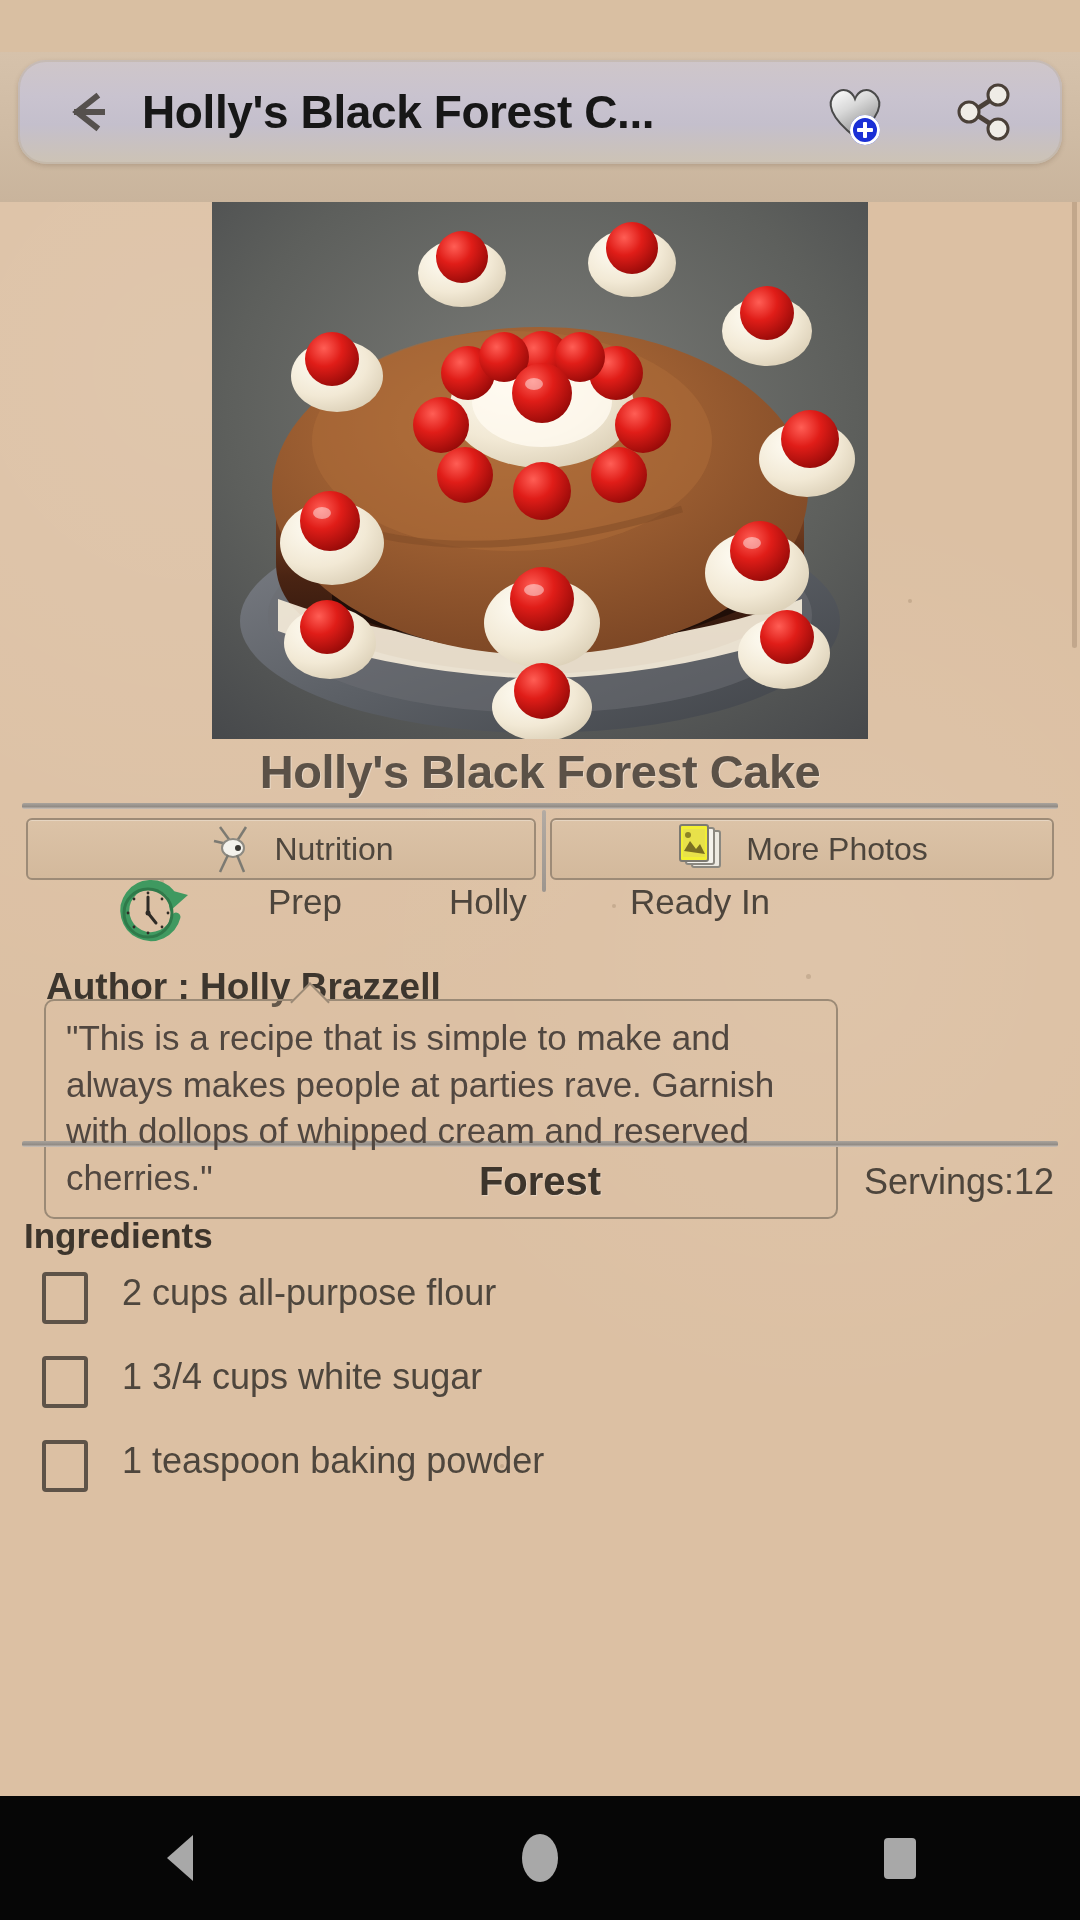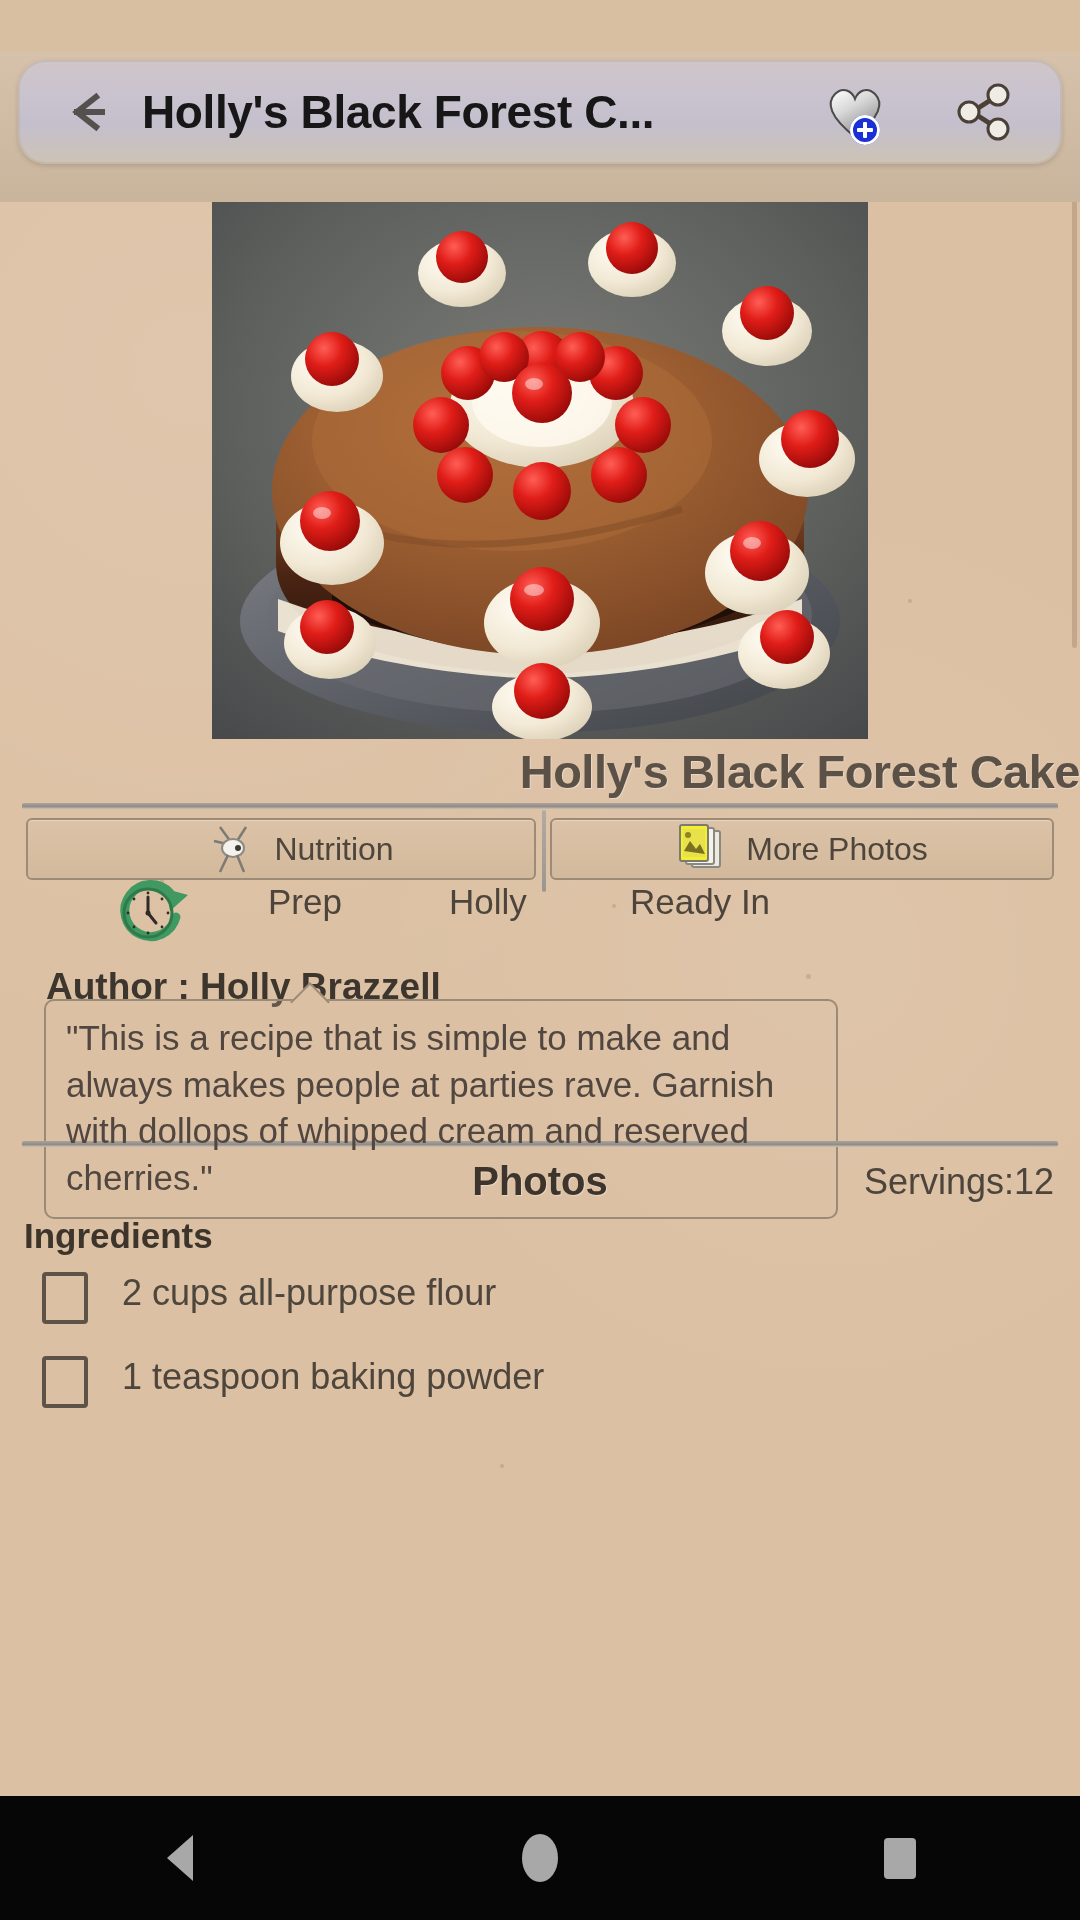--- a/index.html
+++ b/index.html
@@ -210,21 +210,21 @@
   #hero-img {
     width: 100%; height: 100%;
     display: block;
     border: 0;
   }
 
   #recipe-title {
     position: absolute;
     left: 0; top: 570px;
     width: 1080px;
-    text-align: right;
+    text-align: center;
     font-size: 47px;
     font-weight: bold;
     color: #5b5147;
     text-shadow: 1px 1px 0 rgba(255,255,255,.35);
     letter-spacing: -.5px;
   }
 
   .hr-bar {
     position: absolute;
     left: 22px;
@@ -659,33 +659,37 @@
 
     <div id="author">Author : Holly Brazzell</div>
 
     <div id="desc-box">
       <div id="desc-text">"This is a recipe that is simple to make and always makes people at parties rave.  Garnish with dollops of whipped cream and reserved cherries."</div>
     </div>
 
     <div class="hr-bar" id="hr-2"></div>
 
     <div id="recipe-head">
-      <div id="recipe-word">Photos</div>
+      <div id="recipe-word">Forest</div>
       <div id="servings">Servings:12</div>
     </div>
 
     <div id="ingredients-head">Ingredients</div>
 
     <div id="ingredients-list">
       <div class="ing-row">
         <span class="ing-check"></span>
         <span class="ing-text">2 cups all-purpose flour</span>
       </div>
       <div class="ing-row">
         <span class="ing-check"></span>
+        <span class="ing-text">1 3/4 cups white sugar</span>
+      </div>
+      <div class="ing-row">
+        <span class="ing-check"></span>
         <span class="ing-text">1 teaspoon baking powder</span>
       </div>
     </div>
 
   </div>
 
   <div id="nav-bar">
     <div class="nav-btn">
       <span class="nav-back"></span>
     </div>

